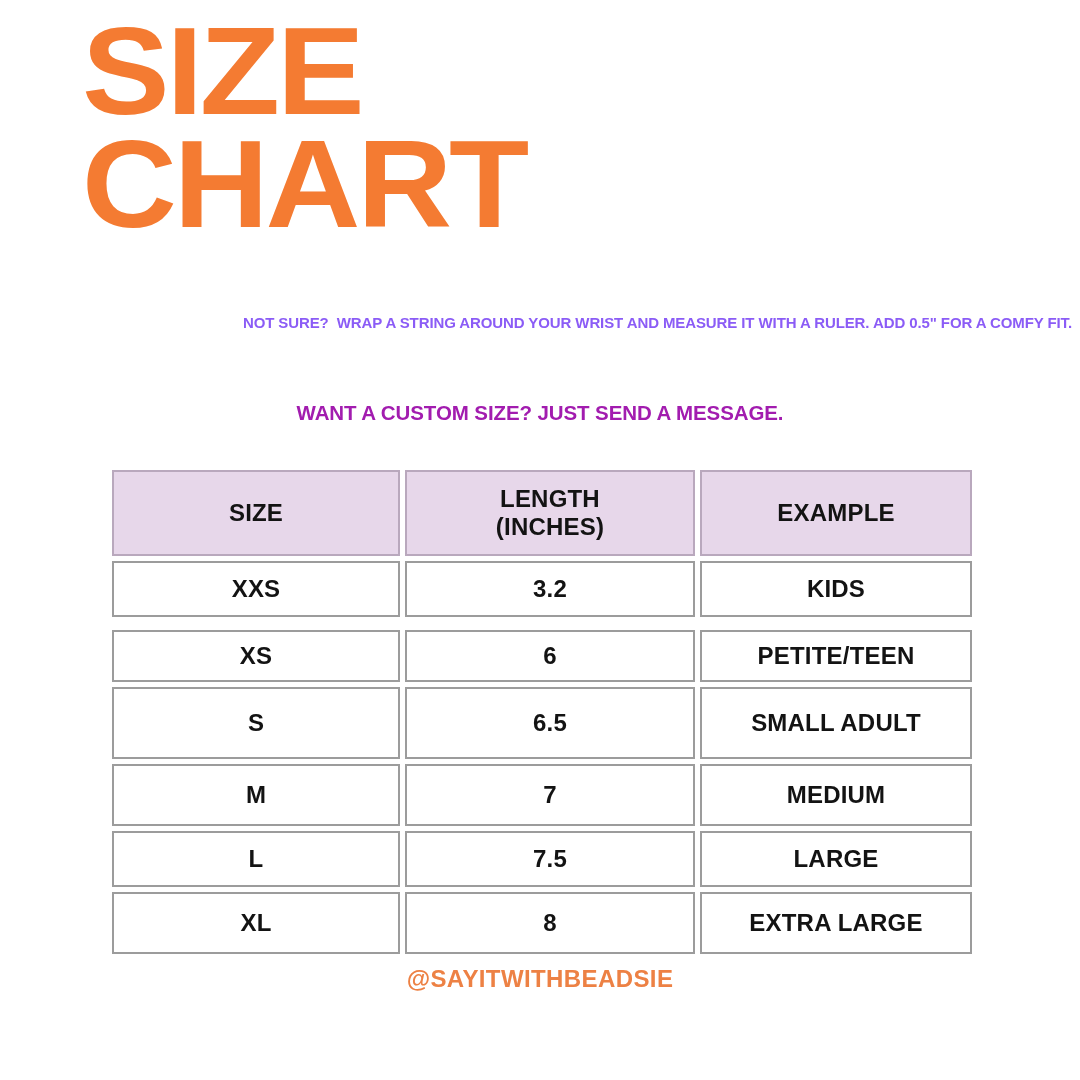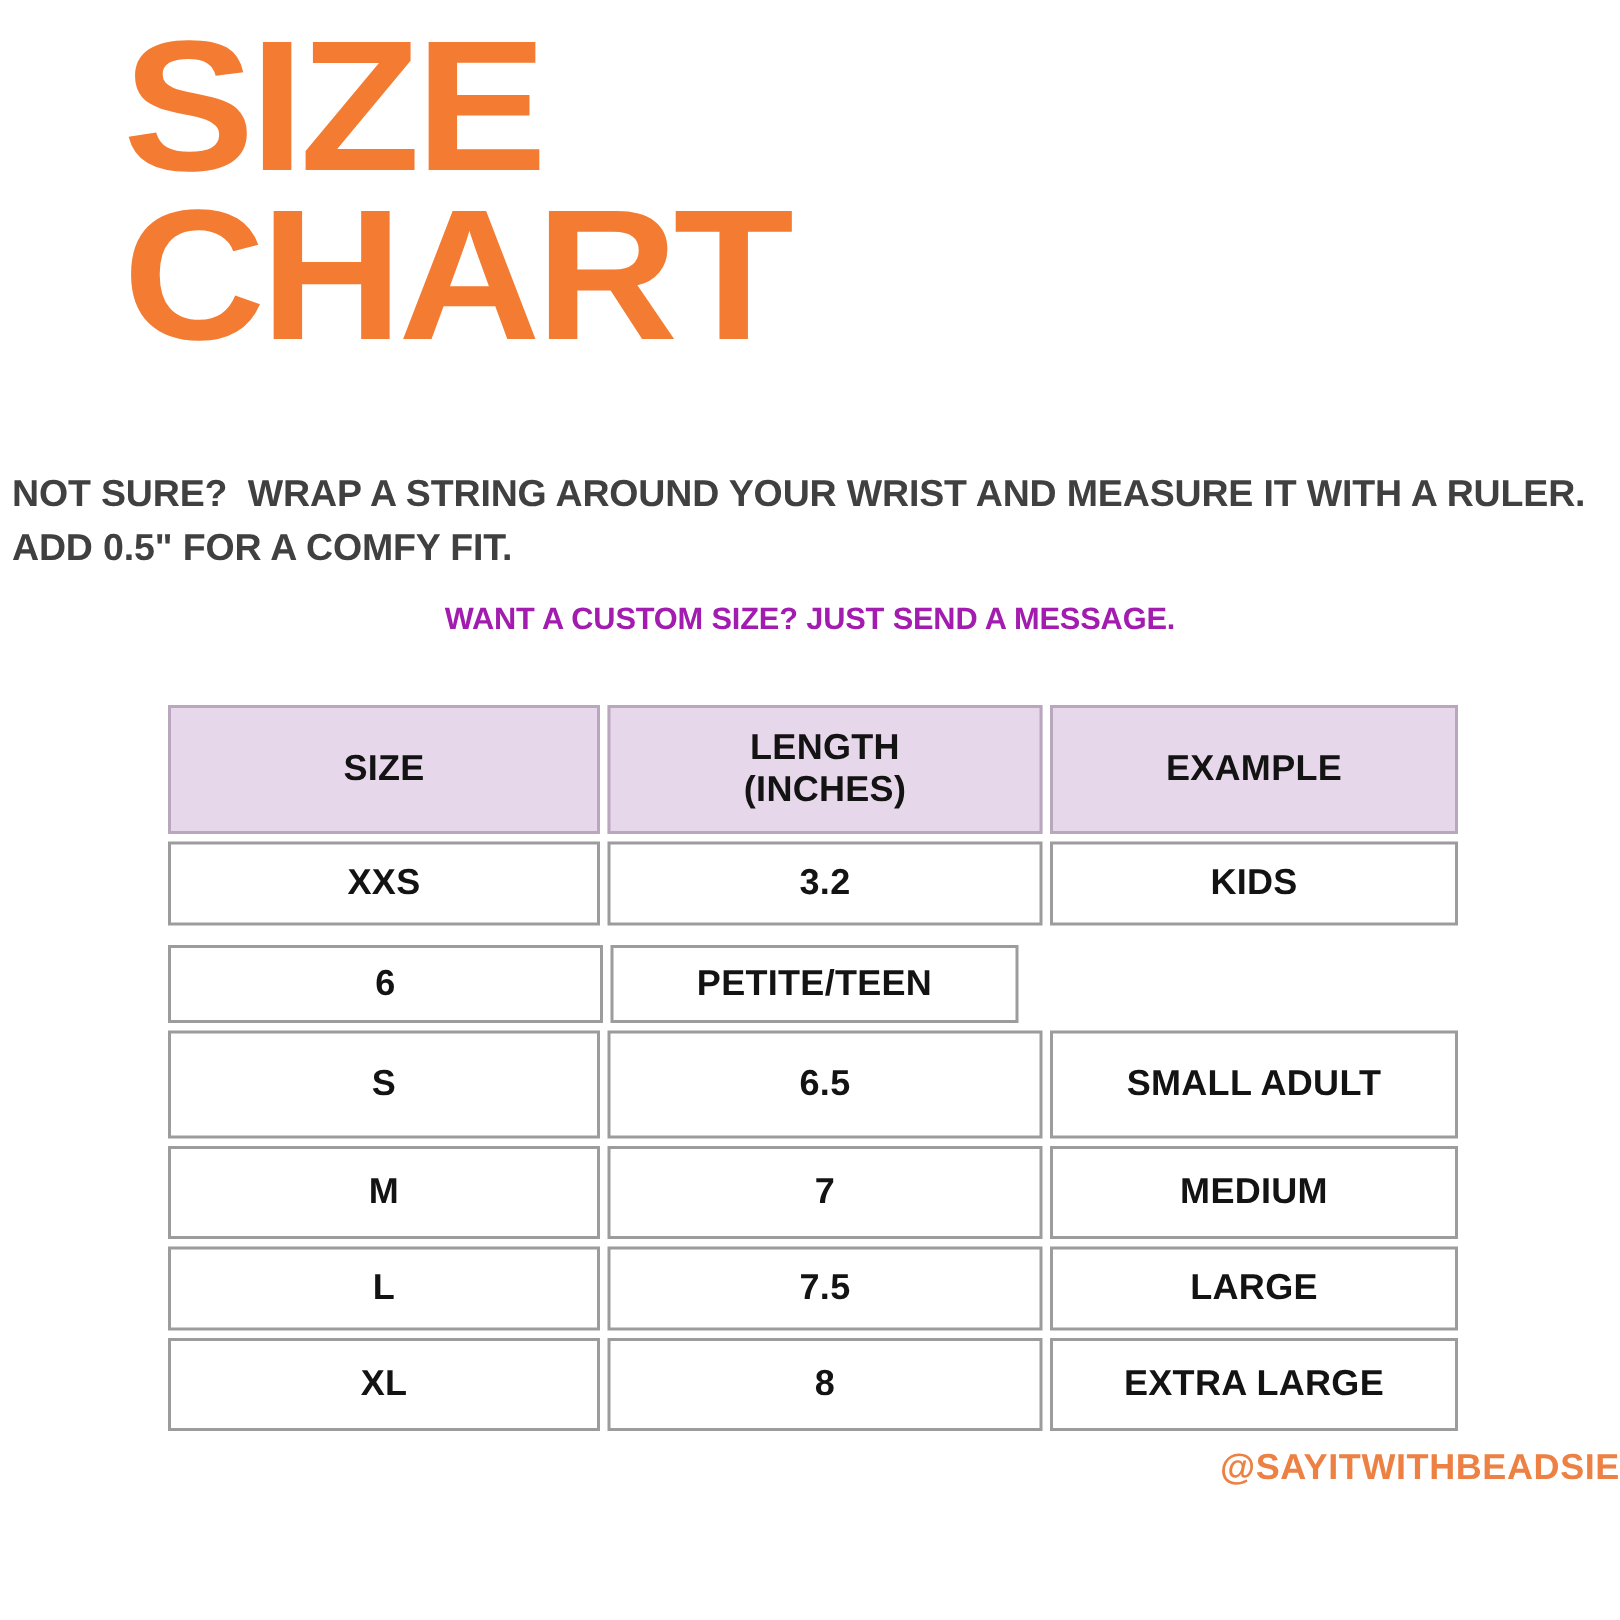--- a/index.html
+++ b/index.html
@@ -37,26 +37,26 @@
   .title-line.line2 {
     margin-top: 14px;
   }
 
   
   .intro {
     position: absolute;
     left: 8px;
     top: 312px;
     width: 1064px;
-    text-align: left;
+    text-align: right;
     font-weight: 700;
-    font-size: 25px;
+    font-size: 15px;
     line-height: 1.42;
     letter-spacing: -0.1px;
-    color: #404040;
+    color: #8b5cf6;
     white-space: pre-wrap;
   }
   .intro2 {
     position: absolute;
     left: 8px;
     top: 398px;
     width: 1064px;
     text-align: center;
     font-weight: 700;
     font-size: 20.5px;
@@ -113,21 +113,21 @@
   .head .cell .multi {
     display: block;
   }
 
   
   .handle {
     position: absolute;
     left: 0;
     top: 965px;
     width: 1080px;
-    text-align: right;
+    text-align: center;
     color: #ED8144;
     font-weight: 700;
     font-size: 24px;
     letter-spacing: 0.4px;
   }
 </style>
 </head>
 <body>
 
 <div class="title-block">
@@ -151,20 +151,21 @@
     <div class="cell col3">EXAMPLE</div>
   </div>
 
   <div class="trow r0">
     <div class="cell col1">XXS</div>
     <div class="cell col2">3.2</div>
     <div class="cell col3">KIDS</div>
   </div>
 
   <div class="trow r1">
+    <div class="cell col1">XS</div>
     <div class="cell col2">6</div>
     <div class="cell col3">PETITE/TEEN</div>
   </div>
 
   <div class="trow r2">
     <div class="cell col1">S</div>
     <div class="cell col2">6.5</div>
     <div class="cell col3">SMALL ADULT</div>
   </div>
 

